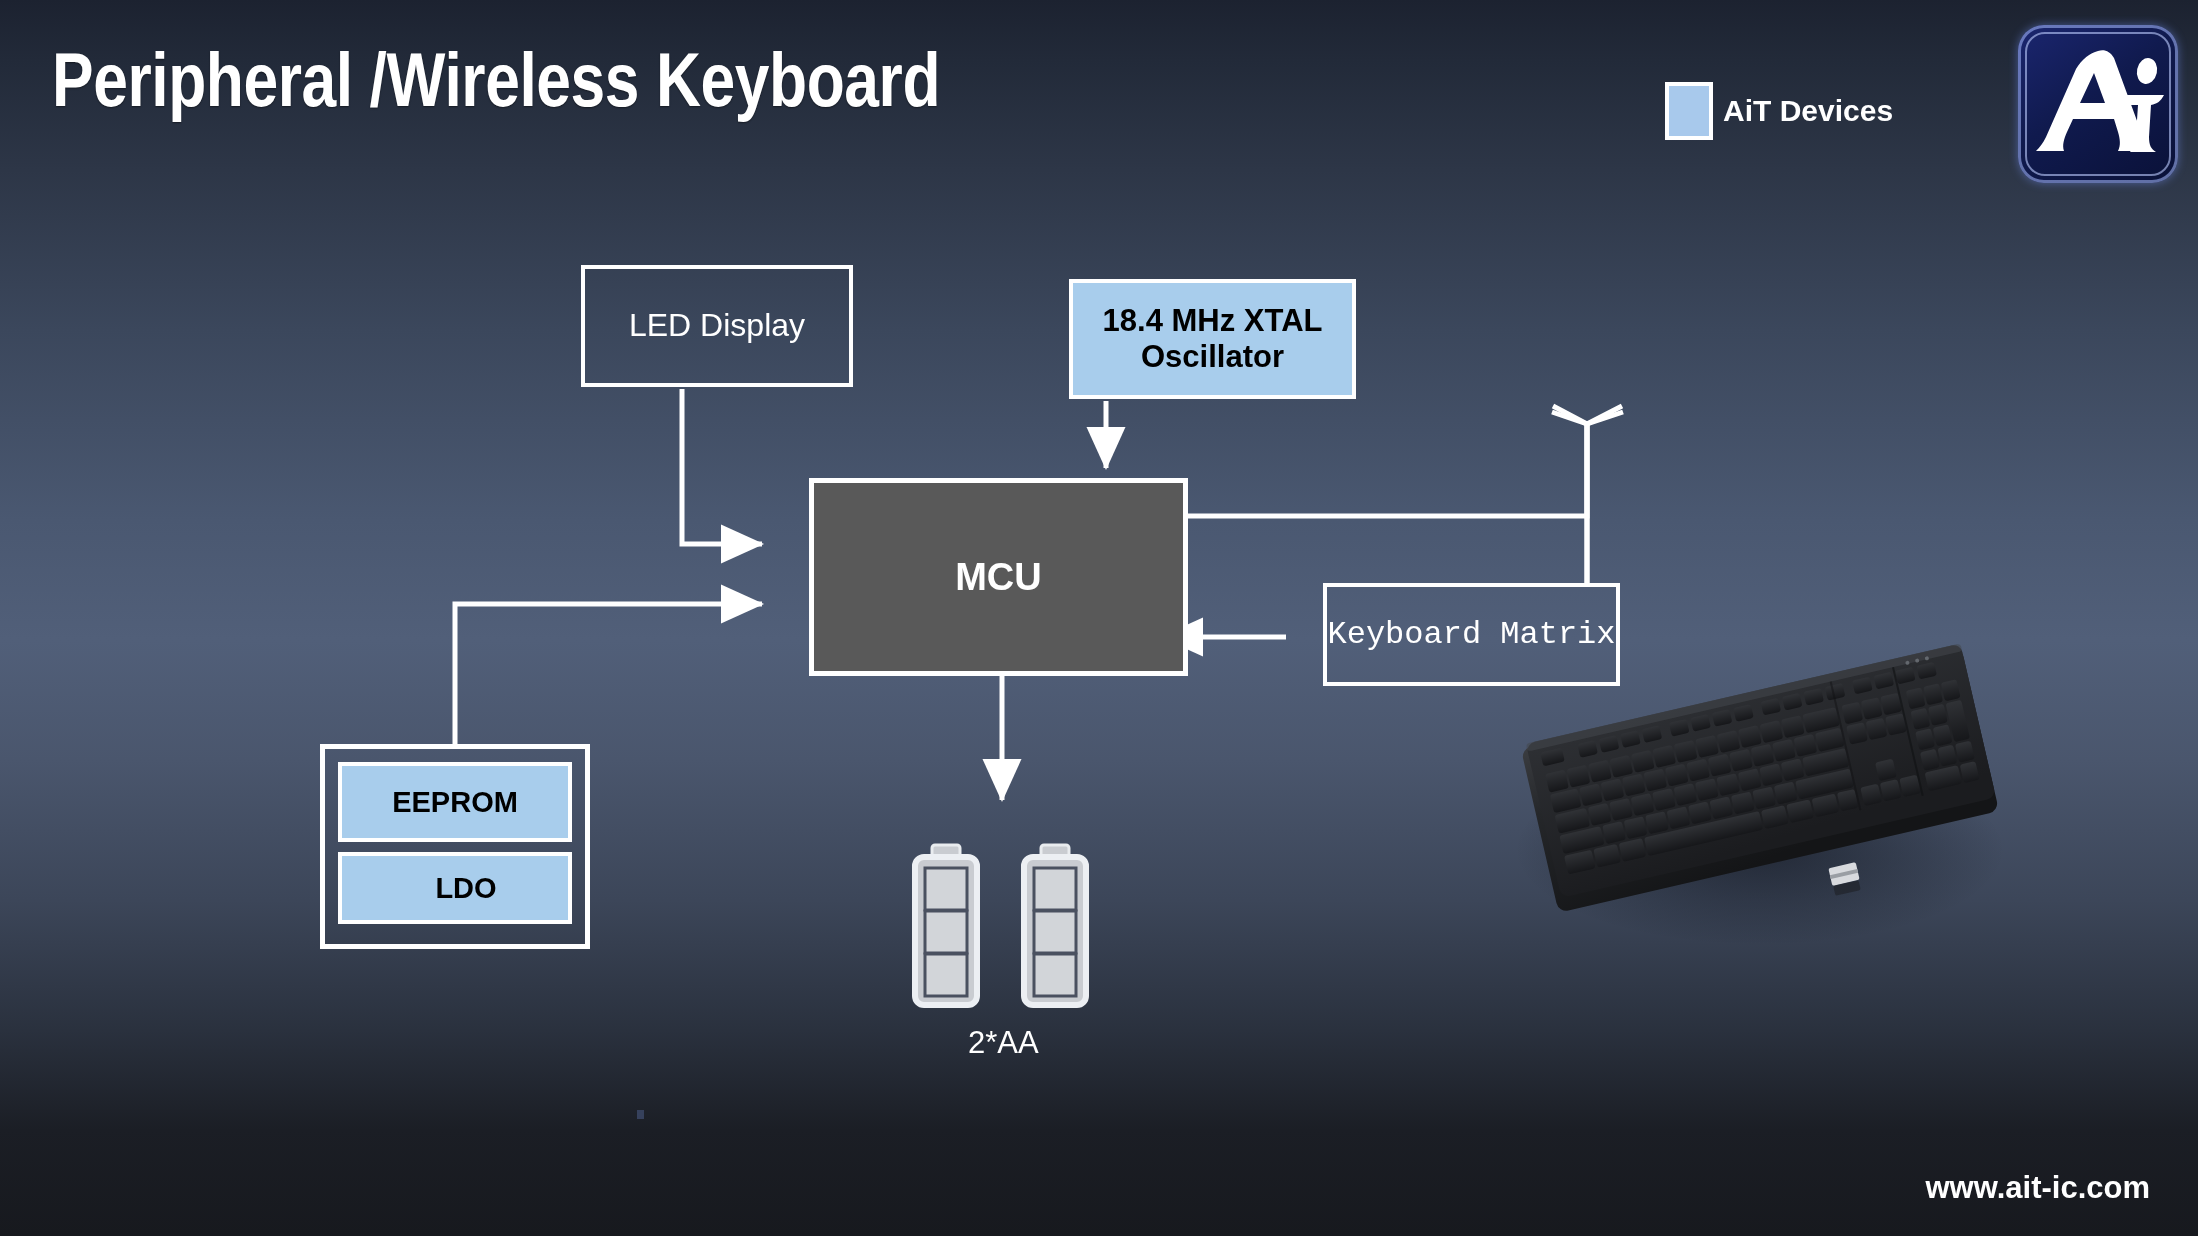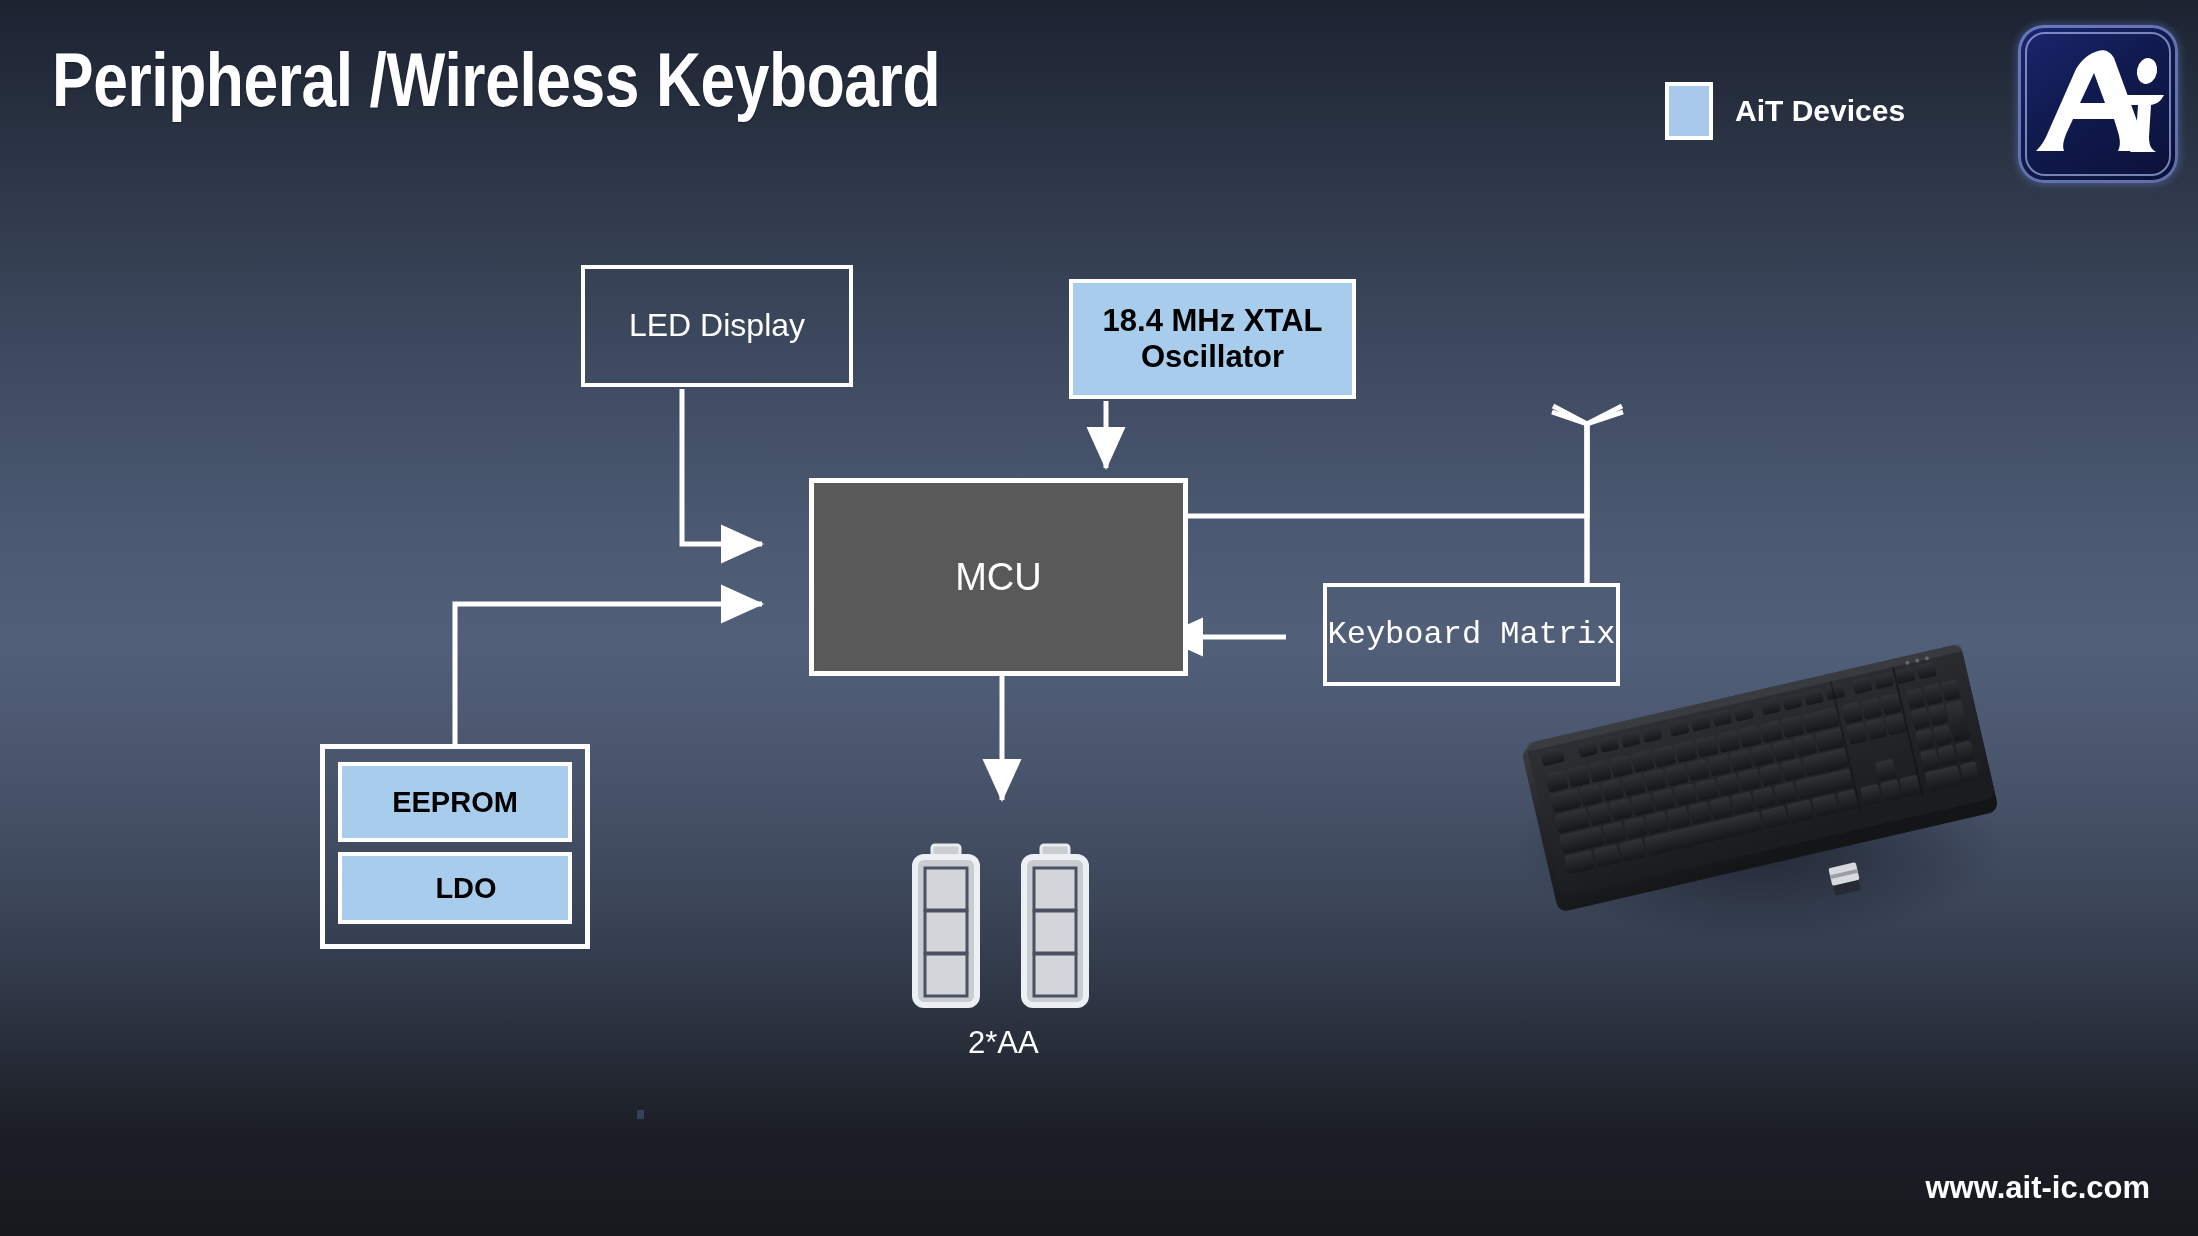--- a/index.html
+++ b/index.html
@@ -41,21 +41,21 @@
     transform-origin: left top;
     white-space: nowrap;
     text-shadow: 0 1px 2px rgba(0,0,0,0.45);
   }
   #legend {
     position: absolute;
     left: 1665px;
     top: 82px;
     display: flex;
     align-items: center;
-    gap: 22px;
+    gap: 10px;
   }
   #legend-swatch {
     width: 48px;
     height: 58px;
     background: #a8c9ec;
     border: 4px solid #ffffff;
     box-sizing: border-box;
   }
   #legend-label {
     font-size: 30px;
@@ -104,21 +104,21 @@
     background: #a8cdec;
     color: #000000;
     font-size: 31px;
     font-weight: bold;
   }
   .blk-gray {
     border: 5px solid #ffffff;
     background: #595959;
     color: #ffffff;
     font-size: 38px;
-    font-weight: normal;
+    font-weight: bold;
   }
 
   #box-led      { left: 544px;  top: 265px; width: 272px;  height: 122px; }
   #box-xtal     { left: 1032px; top: 279px; width: 287px;  height: 120px; }
   #box-mcu      { left: 772px;  top: 478px; width: 379px;  height: 198px; }
   #box-kbmatrix { left: 1286px; top: 583px; width: 297px;  height: 103px; font-family: Liberation Mono, monospace; }
 
   #box-power {
     position: absolute;
     left: 320px;

